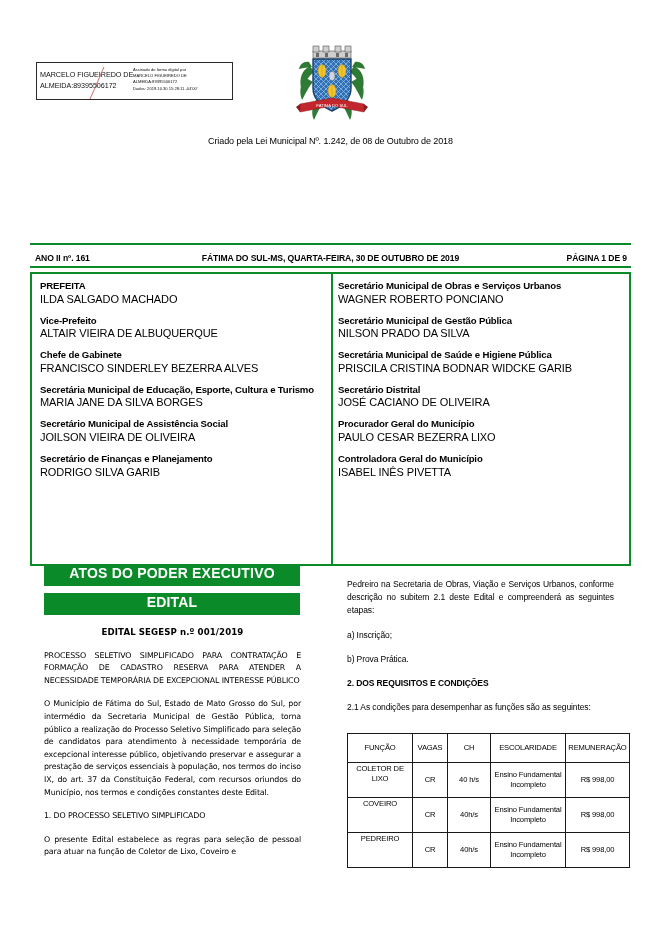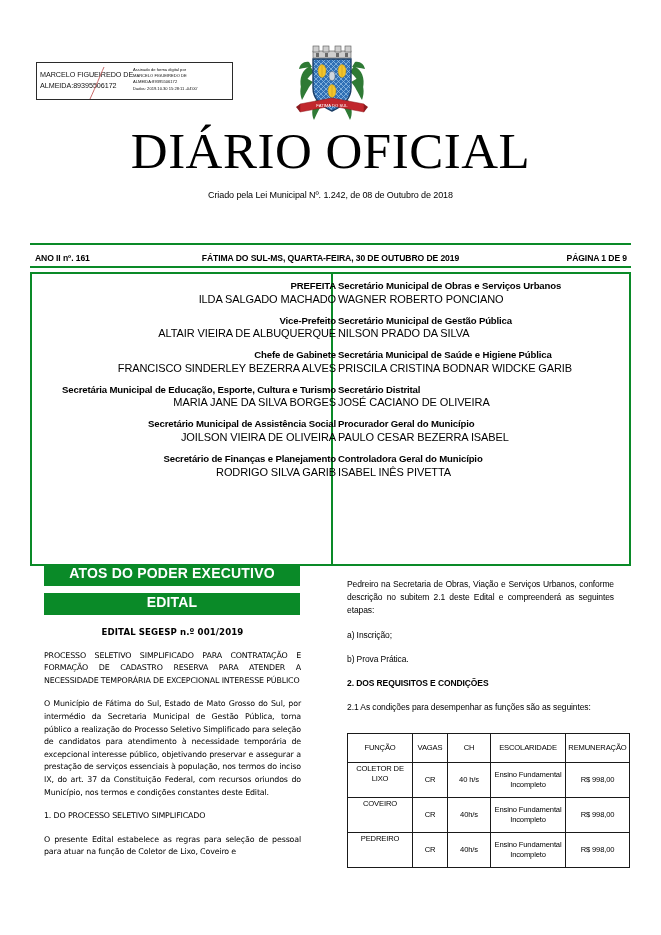--- a/index.html
+++ b/index.html
@@ -142,21 +142,21 @@
     top: 0;
     width: 2px;
     height: 100%;
     background: #0a8a28;
   }
   .off-col {
     position: absolute;
     top: 6px;
     width: 280px;
   }
-  .off-col-left  { left: 24px; text-align: right; }
+  .off-col-left  { left: 8px; }
   .off-col-right { left: 306px; }
   .off-entry { margin-bottom: 9px; }
   .off-role {
     font-size: 9.6px;
     line-height: 12.6px;
     font-weight: bold;
     letter-spacing: -0.15px;
   }
   .off-name {
     font-size: 11px;
@@ -321,21 +321,20 @@
 
     <g>
       <path d="M4 60 L36 54 L68 60 L68 68 L36 62 L4 68 Z" fill="#c1272d" stroke="#8c1a1f" stroke-width="0.5"></path>
       <path d="M4 60 L0 63 L4 68 Z" fill="#8c1a1f"></path>
       <path d="M68 60 L72 63 L68 68 Z" fill="#8c1a1f"></path>
       <text x="36" y="62.6" font-family="Liberation Sans, sans-serif" font-size="4.2" fill="#ffffff" text-anchor="middle">FATIMA DO SUL</text>
     </g>
   </svg>
 
   <div class="masthead">
-    <div class="doc-title">DIÁRIO OFICIAL</div>
     <div class="doc-law">Criado pela Lei Municipal Nº. 1.242, de 08 de Outubro de 2018</div>
   </div>
 
   <div class="rule-green" style="top:243px;"></div>
   <div class="ano-bar">
     <div class="ano-left">ANO II nº. 161</div>
     <div class="ano-mid">FÁTIMA DO SUL-MS, QUARTA-FEIRA, 30 DE OUTUBRO DE 2019</div>
     <div class="ano-right">PÁGINA 1 DE 9</div>
   </div>
   <div class="rule-green" style="top:266px;"></div>
@@ -382,21 +381,21 @@
       <div class="off-entry">
         <div class="off-role">Secretária Municipal de Saúde e Higiene Pública</div>
         <div class="off-name">PRISCILA CRISTINA BODNAR WIDCKE GARIB</div>
       </div>
       <div class="off-entry">
         <div class="off-role">Secretário Distrital</div>
         <div class="off-name">JOSÉ CACIANO DE OLIVEIRA</div>
       </div>
       <div class="off-entry">
         <div class="off-role">Procurador Geral do Município</div>
-        <div class="off-name">PAULO CESAR BEZERRA ISABEL</div>
+        <div class="off-name">PAULO CESAR BEZERRA LIXO</div>
       </div>
       <div class="off-entry">
         <div class="off-role">Controladora Geral do Município</div>
         <div class="off-name">ISABEL INÊS PIVETTA</div>
       </div>
     </div>
   </div>
 
   <div class="banner banner-atos">ATOS DO PODER EXECUTIVO</div>
   <div class="banner banner-edital">EDITAL</div>

